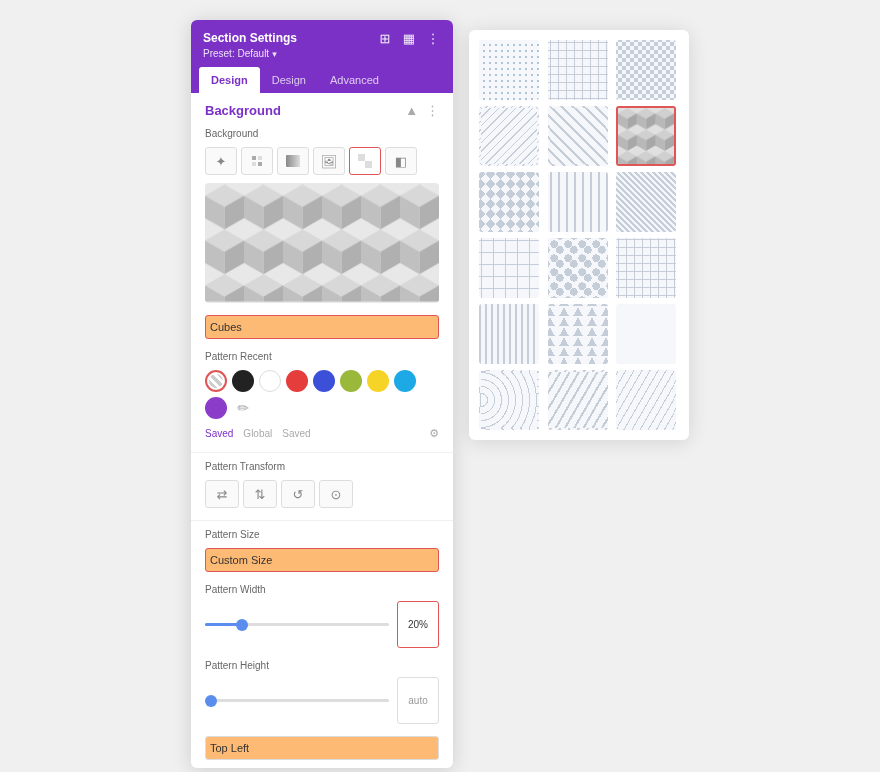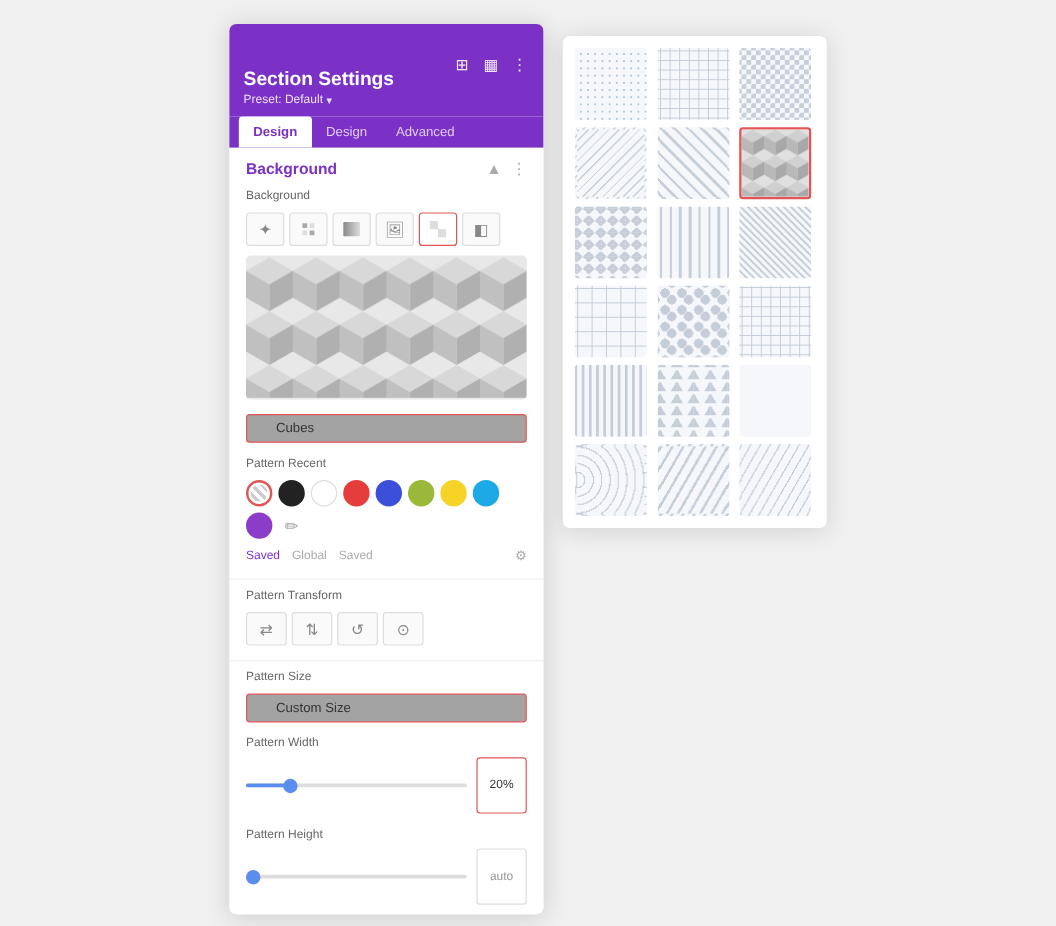--- a/index.html
+++ b/index.html
@@ -27,23 +27,22 @@
       background: #7b31c5;
       padding: 10px 12px 8px;
       color: #fff;
     }
     .panel-header-top {
       display: flex;
       justify-content: space-between;
       align-items: center;
     }
     .panel-title {
-      font-size: 16px;
+      font-size: 12px;
       font-weight: 600;
-      margin-top: 28px;
     }
     .panel-header-icons {
       display: flex;
       gap: 8px;
       align-items: center;
     }
     .panel-header-icon {
       width: 16px;
       height: 16px;
       opacity: 0.9;
@@ -155,26 +154,26 @@
       height: 100%;
     }
 
     
     .select-row {
       padding: 4px 14px 8px;
       position: relative;
     }
     .select-control {
       width: 100%;
-      padding: 5px 24px;
+      padding: 5px 4px;
       border: 1px solid #e05555;
       border-radius: 3px;
       font-size: 11px;
       color: #333;
-      background: #a3a3a3;
+      background: #fdba74;
       appearance: none;
       cursor: pointer;
       outline: none;
     }
 
     
     .color-swatches {
       display: flex;
       flex-wrap: wrap;
       gap: 5px;
@@ -570,20 +569,29 @@
     <div class="slider-row">
       <div class="slider-with-value">
         <div class="slider-track">
           <div class="slider-fill" style="width:0%"></div>
           <div class="slider-thumb" style="left:0px"></div>
         </div>
         <div class="value-box auto">auto</div>
       </div>
     </div>
 
+    <div class="select-row">
+      <select class="select-control" style="border-color:#ddd;">
+        <option>Top Left</option>
+        <option>Top Center</option>
+        <option>Top Right</option>
+        <option>Center</option>
+        <option>Bottom Left</option>
+      </select>
+    </div>
 
   </div>
 </div>
 
 <div class="pattern-grid-panel">
 
   <div class="pattern-thumb pt-dots" title="Dots"></div>
   <div class="pattern-thumb pt-cross" title="Cross"></div>
   <div class="pattern-thumb pt-check" title="Checkerboard"></div>
 

